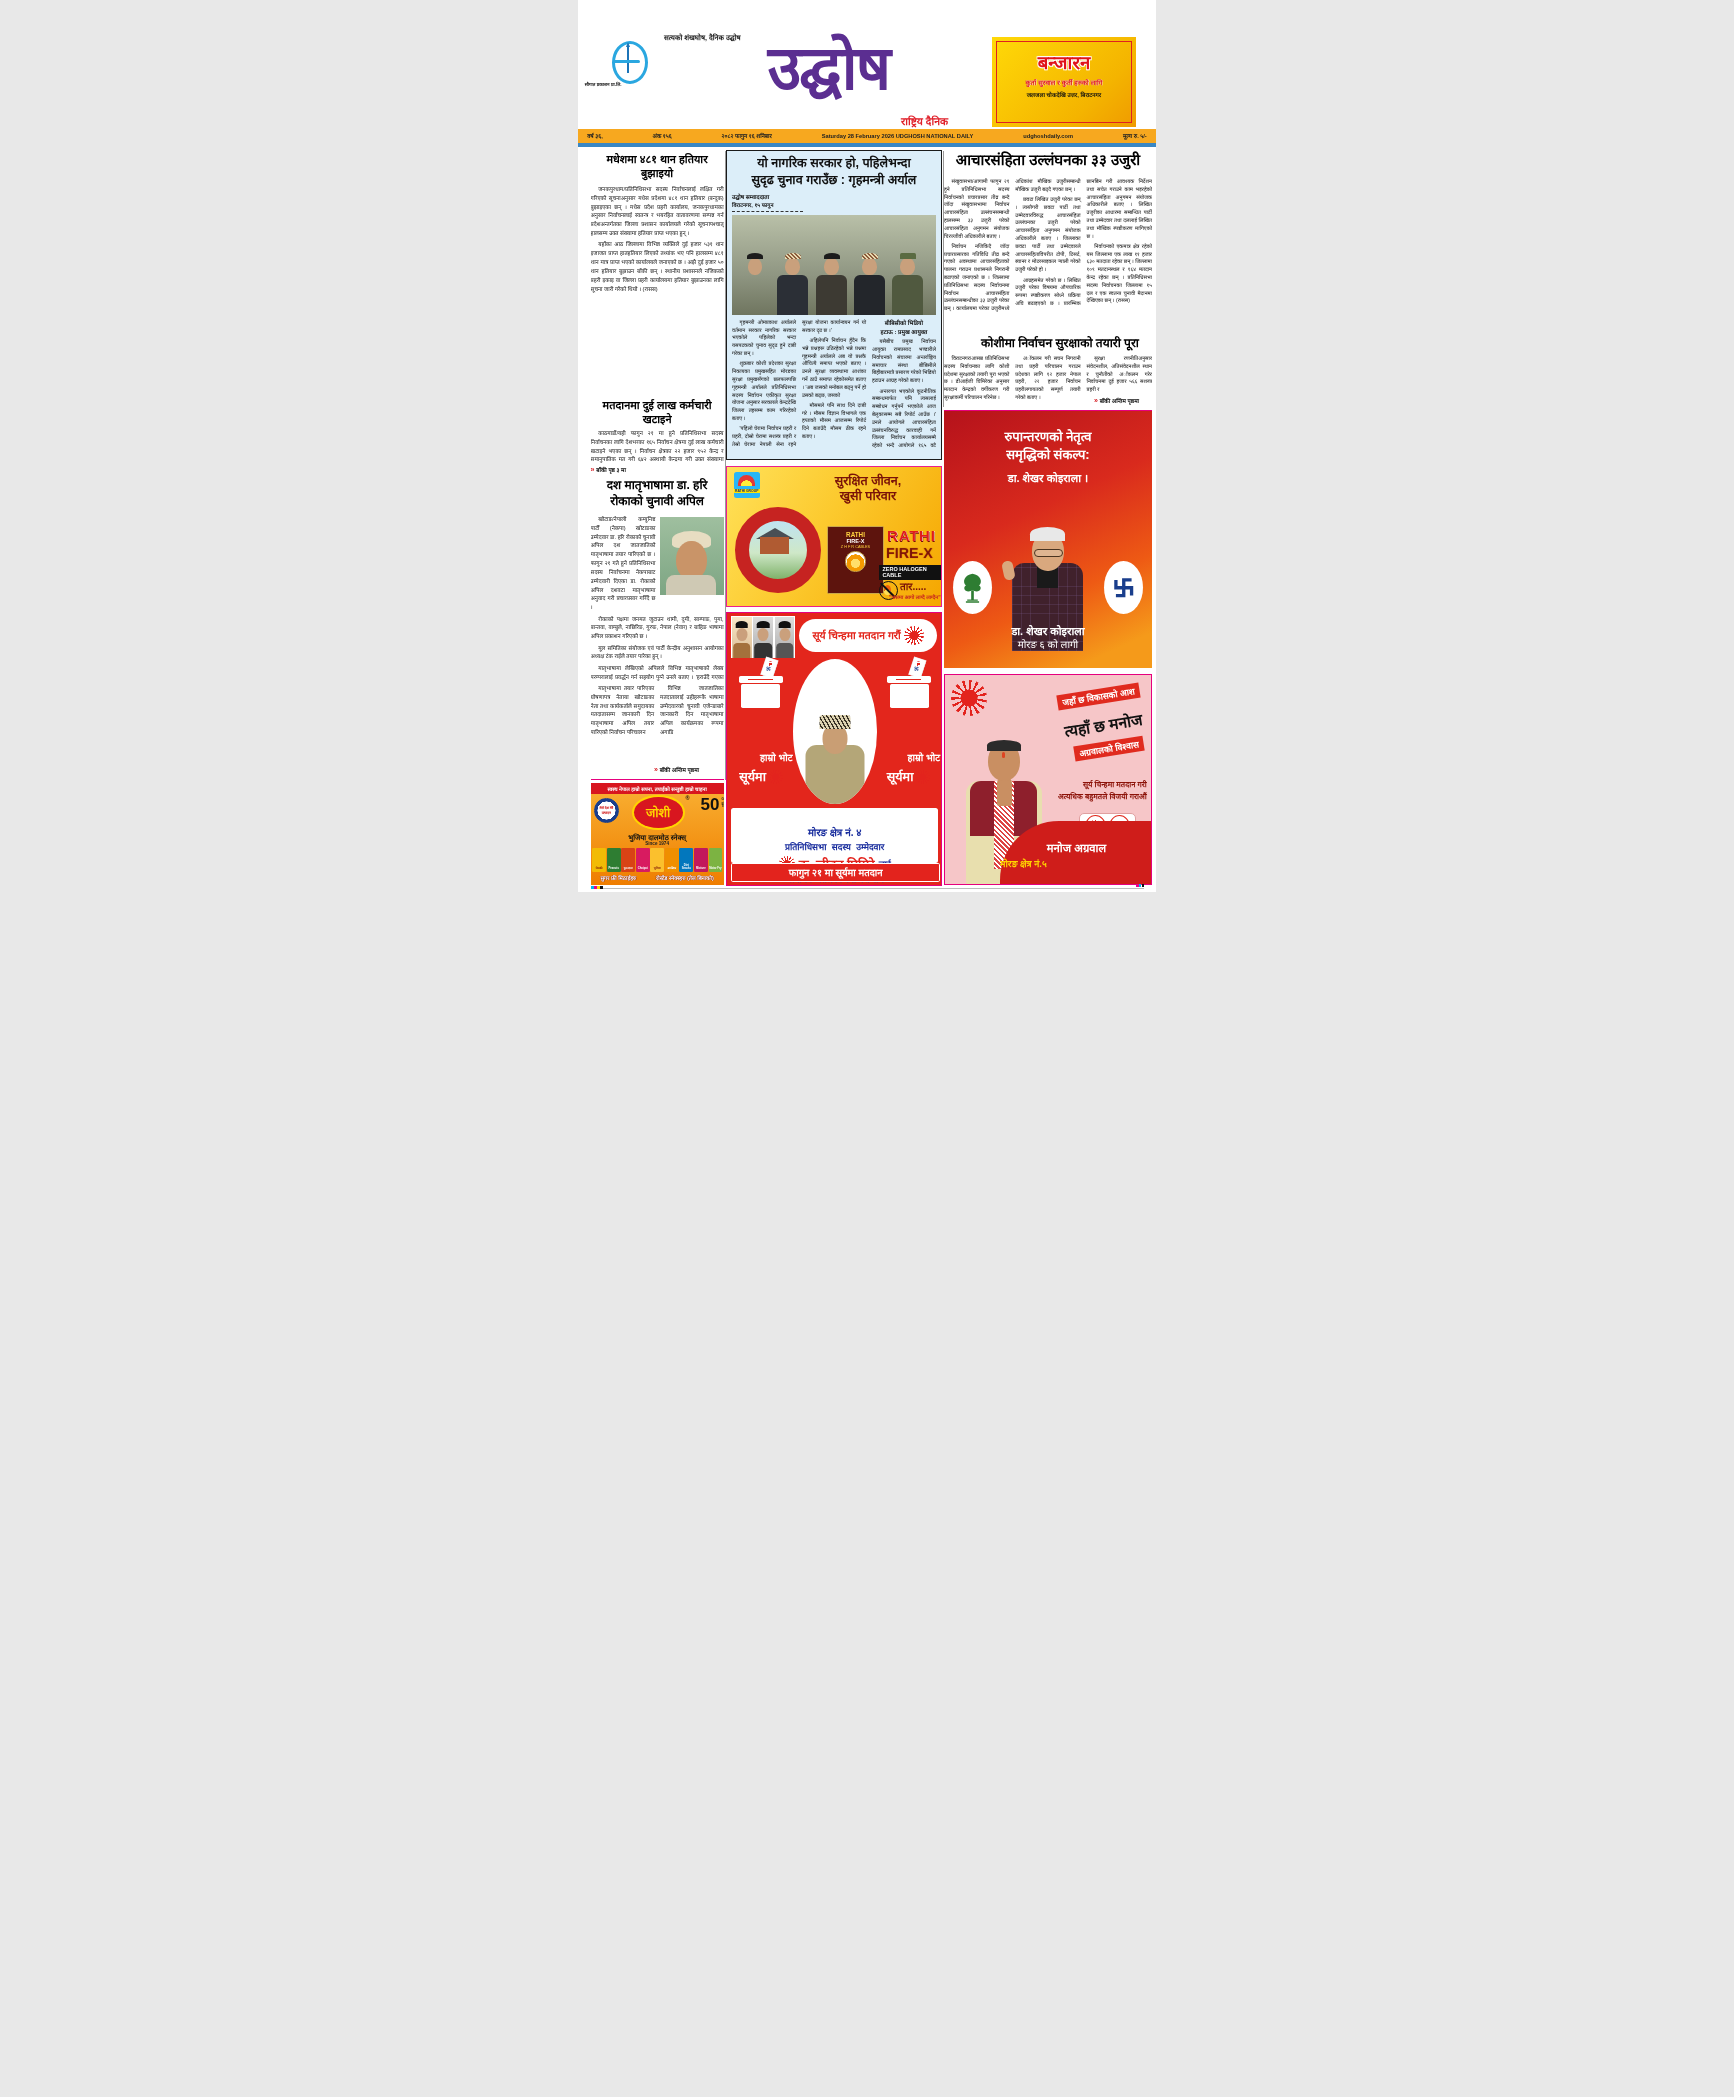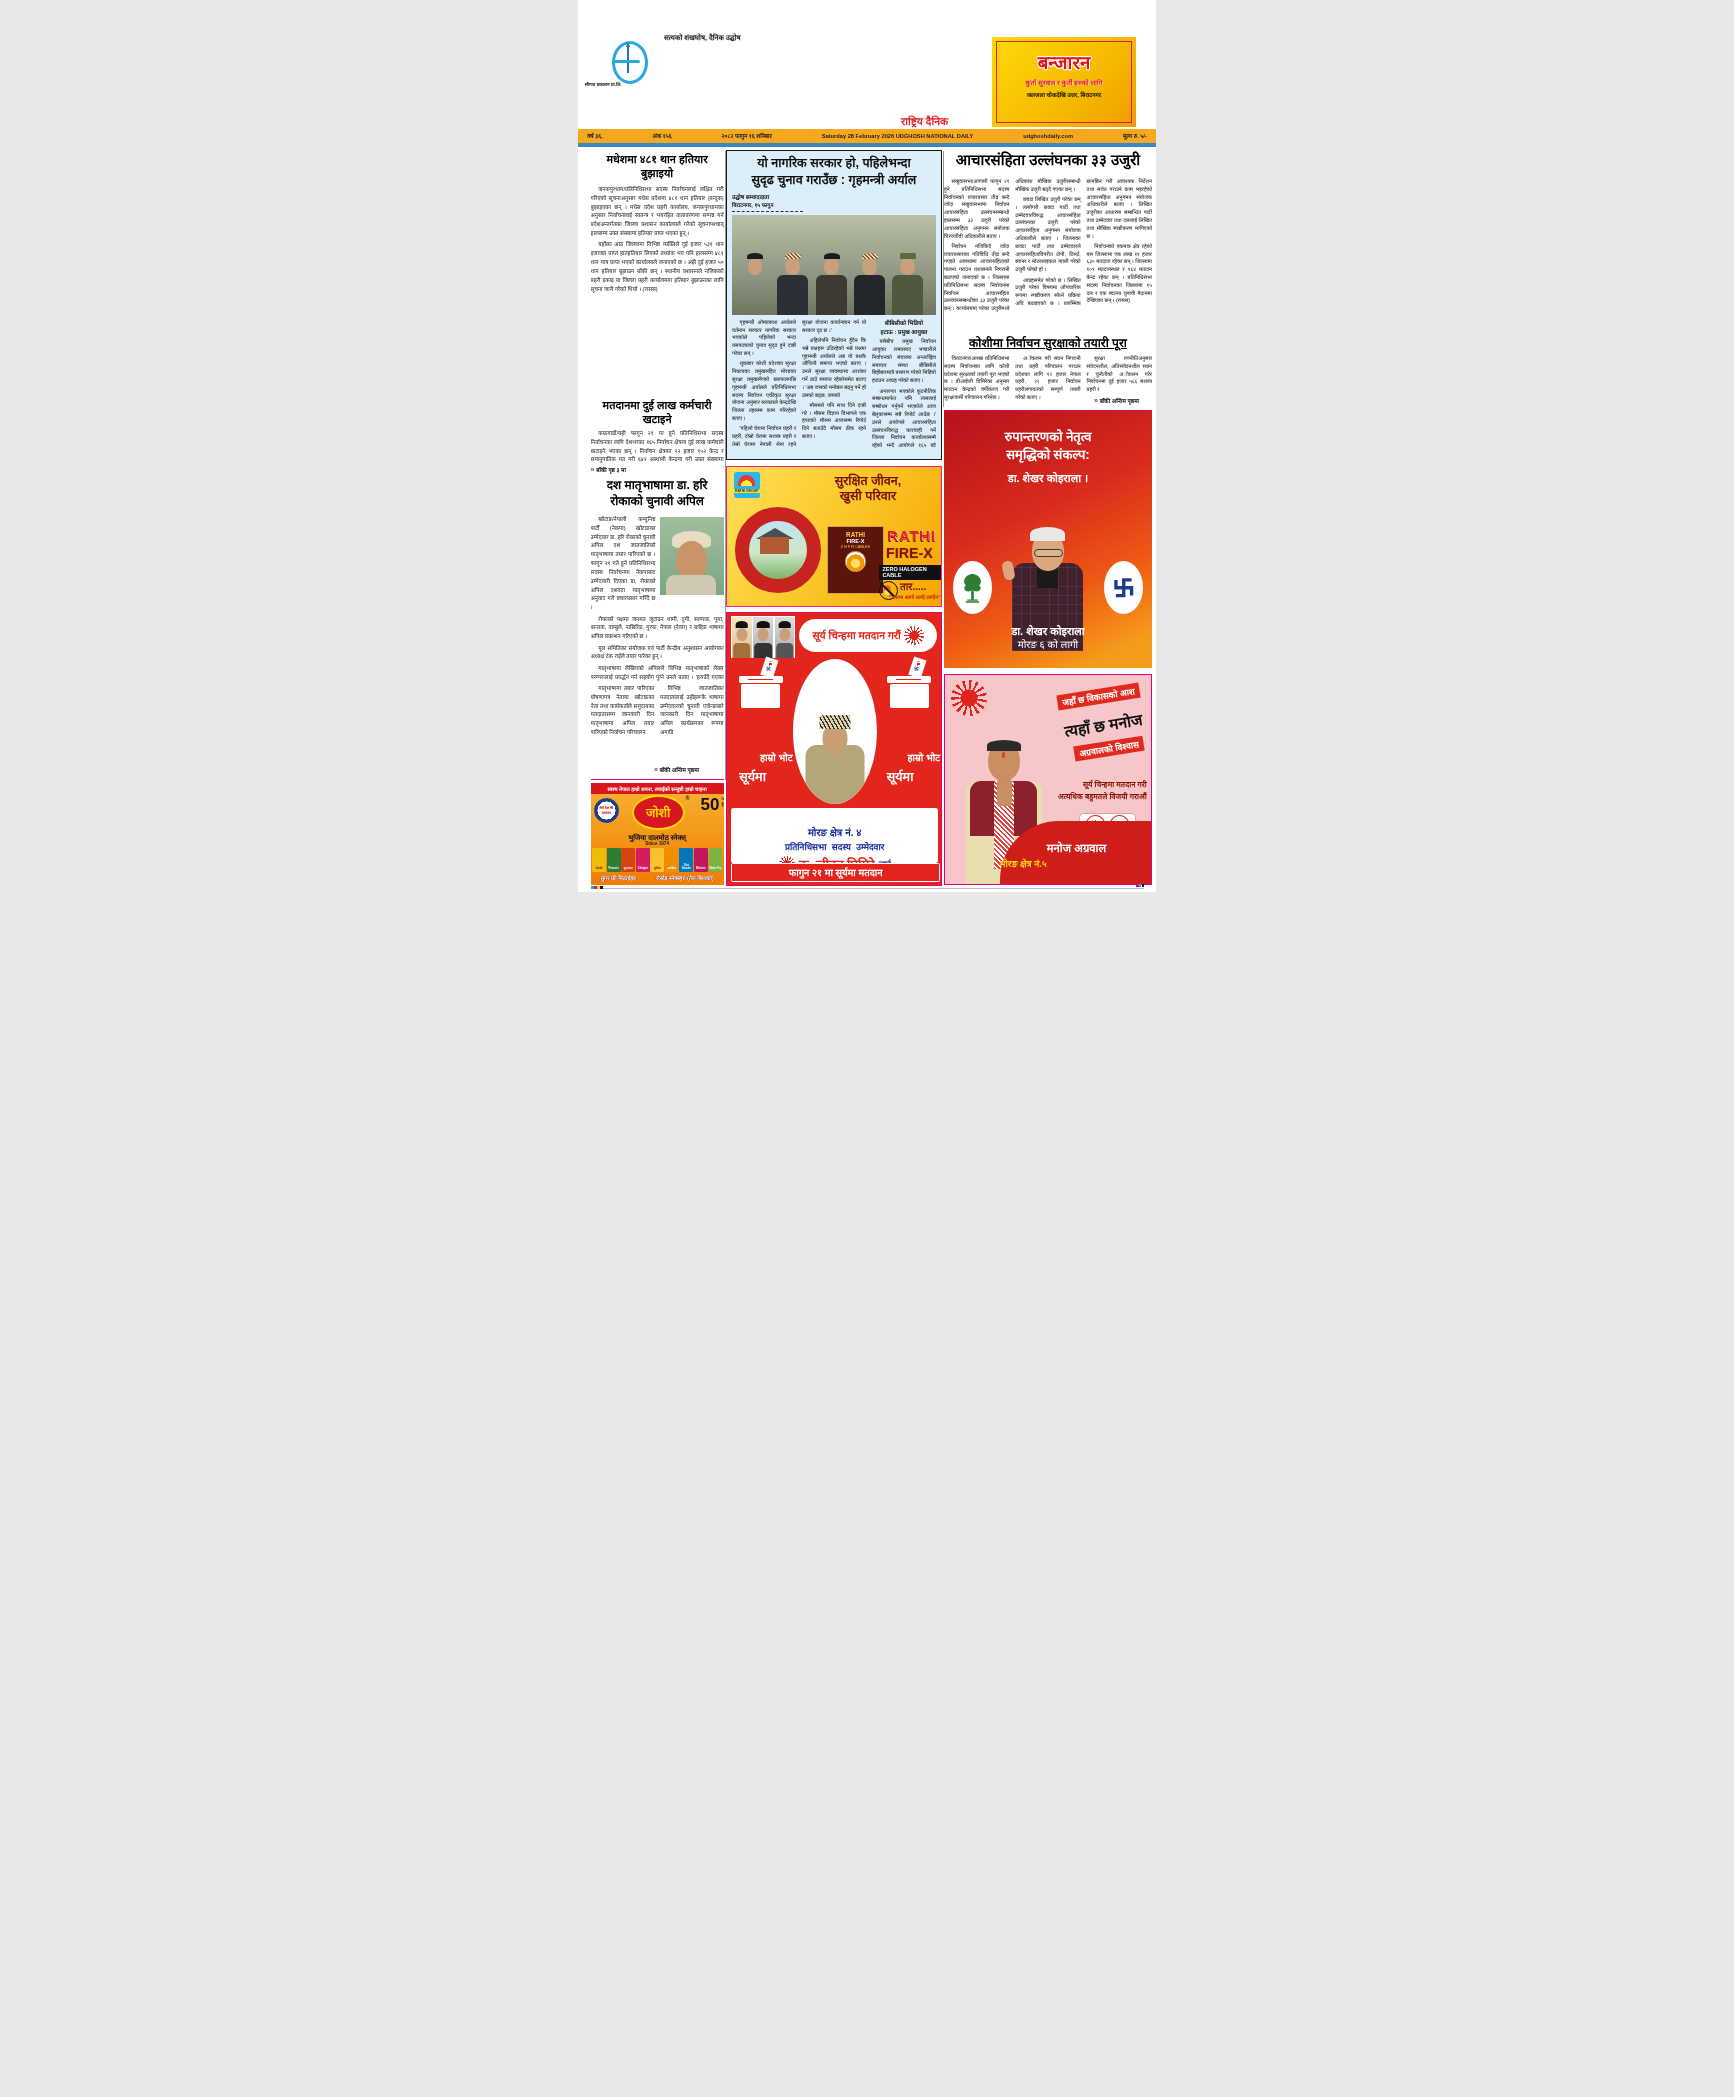--- a/index.html
+++ b/index.html
@@ -182,20 +182,21 @@
 
 <div class="page">
 
   <div class="abs logo">
     <div class="nib"></div>
       <div class="pen"></div>
       <div class="bar"></div>
   </div>
   <div class="abs m-publisher dev">सौगात प्रकाशन प्रा.लि.</div>
   <div class="abs m-tagline dev">सत्यको शंखघोष, दैनिक उद्घोष</div>
+  <div class="abs m-title dev">उद्घोष</div>
   <div class="abs m-edition dev">राष्ट्रिय दैनिक</div>
 
   <div class="abs banjaran">
     <div class="inner ctr">
       <div class="t1">बन्जारन</div>
       <div class="t2">कुर्ता सुरवाल र कुर्ती हरुको लागि</div>
       <div class="t3">जलजला चोकदेखि उत्तर, बिराटनगर</div>
     </div>
   </div>
 
@@ -449,21 +450,21 @@
 
   <div class="abs ctr h-xl dev" style="left:366px;top:151px;width:208px;">आचारसंहिता उल्लंघनका ३३ उजुरी</div>
   <div class="abs cols3 body12 jus dev" style="left:366px;top:178px;width:208px;height:157px;overflow:hidden;">
     <p class="np">संखुवासभा/आगामी फागुन २१ हुने प्रतिनिधिसभा सदस्य निर्वाचनको प्रचारप्रसार तीव्र बन्दै जाँदा संखुवासभामा निर्वाचन आचारसंहिता उल्लंघनसम्बन्धी हालसम्म ३३ उजुरी परेको आचारसंहिता अनुगमन संयोजक चिरञ्जीवी अधिकारीले बताए ।</p>
     <p class="np">निर्वाचन नजिकिदै जाँदा प्रचारप्रसारका गतिविधि तीव्र बन्दै गएको अवस्थामा आचारसंहिताको पालना गराउन प्रशासनले निगरानी बढाएको जनाएको छ । जिल्लामा प्रतिनिधिसभा सदस्य निर्वाचनमा निर्वाचन आचारसंहिता उल्लंघनसम्बन्धीका ३३ उजुरी परेका छन् । कार्यालयमा परेका उजुरीमध्ये अधिकांश मौखिक उजुरीसम्बन्धी मौखिक उजुरी बढ्दै गएका छन् ।</p>
     <p class="np">छवटा लिखित उजुरी परेका छन् । त्यस्तैगरी छवटा पार्टी तथा उम्मेदवारविरुद्ध आचारसंहिता उल्लंघनका उजुरी परेको आचारसंहिता अनुगमन संयोजक अधिकारीले बताए । जिल्लाका छवटा पार्टी तथा उम्मेदवारले आचारसंहिताविपरीत टोपी, टिसर्ट, ब्यानर र मोटरसाइकल र्‍याली गरेको उजुरी परेको हो ।</p>
     <p class="np">आग्रहसमेत गरेको छ । लिखित उजुरी परेका विषयमा औपचारिक रूपमा स्पष्टीकरण सोध्ने प्रक्रिया अघि बढाइएको छ । प्रारम्भिक छानबिन गरी आवश्यक निर्देशन तथा सचेत गराउने काम भइरहेको आचारसंहिता अनुगमन संयोजक अधिकारीले बताए । लिखित उजुरीका आधारमा सम्बन्धित पार्टी तथा उम्मेदवार तथा दललाई लिखित तथा मौखिक स्पष्टीकरण मागिएको छ ।</p>
     <p class="np">निर्वाचनको एकमात्र क्षेत्र रहेको यस जिल्लामा एक लाख ११ हजार ६३० मतदाता रहेका छन् । जिल्लामा १०९ मतदानस्थल र १६४ मतदान केन्द्र रहेका छन् । प्रतिनिधिसभा सदस्य निर्वाचनका जिल्लामा १५ दल र एक स्वतन्त्र चुनावी मैदानमा देखिएका छन् । (रासस)</p>
   </div>
 
-  <div class="abs ctr h-lg dev" style="left:366px;top:336px;width:208px;text-decoration:underline;">कोशीमा निर्वाचन सुरक्षाको तयारी पूरा</div>
+  <div class="abs ctr h-lg dev" style="left:378px;top:336px;width:208px;">कोशीमा निर्वाचन सुरक्षाको तयारी पूरा</div>
   <div class="abs cols3 body12 jus dev" style="left:366px;top:355px;width:208px;height:47px;overflow:hidden;">
     <p class="np">विराटनगर/आसन्न प्रतिनिधिसभा सदस्य निर्वाचनका लागि कोशी प्रदेशमा सुरक्षाको तयारी पूरा भएको छ । डीआईजी घिमिरेका अनुसार मतदान केन्द्रको वर्गीकरण गरी सुरक्षाकर्मी परिचालन गरिनेछ ।</p>
     <p class="np">अाँकलन गरी सघन निगरानी तथा प्रहरी परिचालन गराउन प्रदेशका लागि १२ हजार नेपाल प्रहरी, २२ हजार निर्वाचन प्रहरीलगायतको सम्पूर्ण तयारी गरेको बताए ।</p>
     <p class="np">सुरक्षा रणनीतिअनुसार संवेदनशील, अतिसंवेदनशील स्थान र चुनौतीको अाँकलन गरेर निर्वाचनमा दुई हजार ५६६ सशस्त्र प्रहरी र</p>
   </div>
   <div class="abs jump dev" style="left:516px;top:397px;">
     <span class="arr">»</span><span>बाँकी अन्तिम पृष्ठमा</span>
   </div>
 
   <div class="abs koirala">

